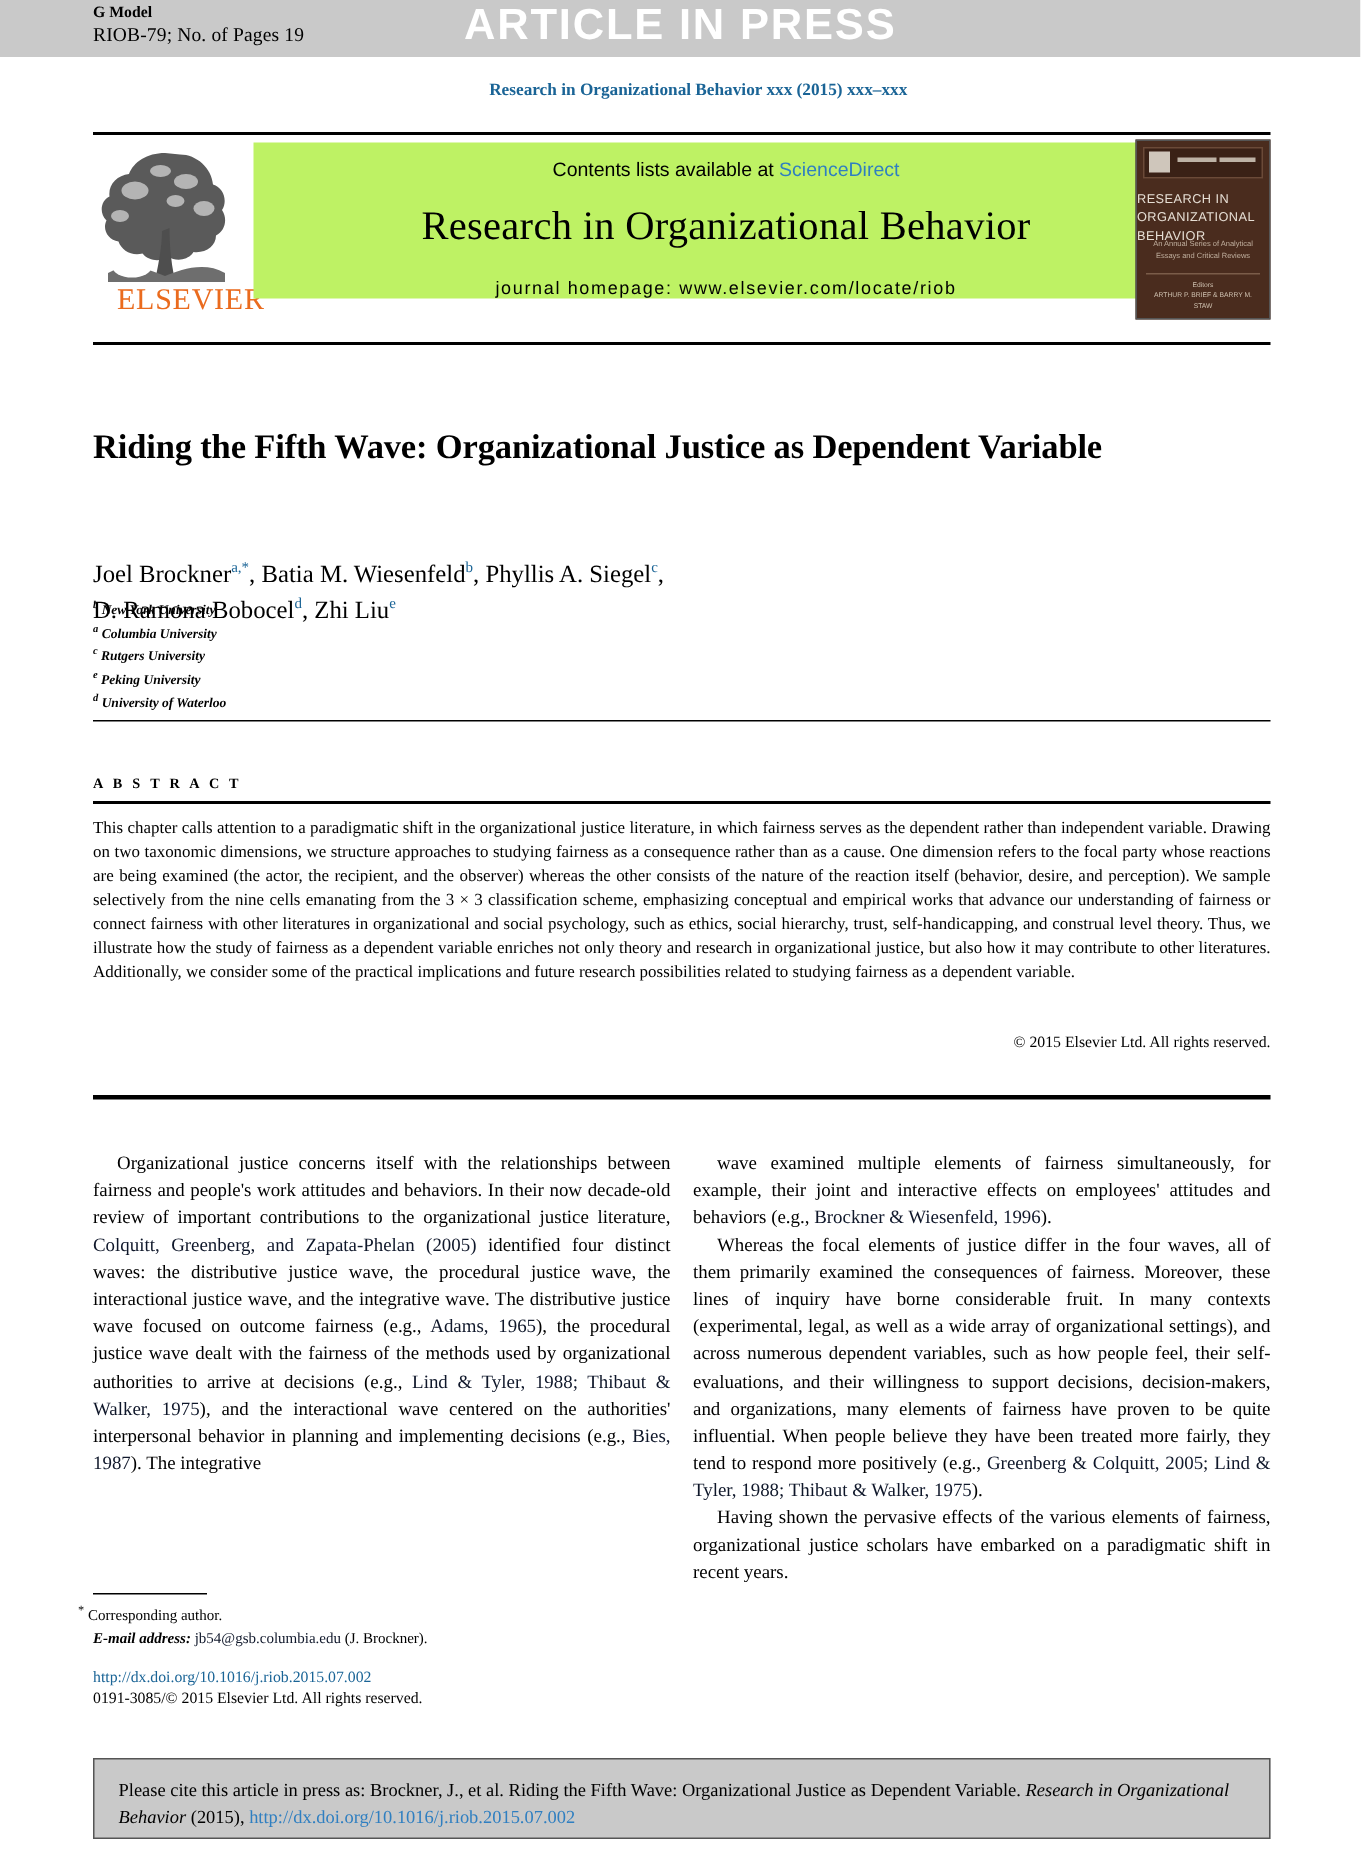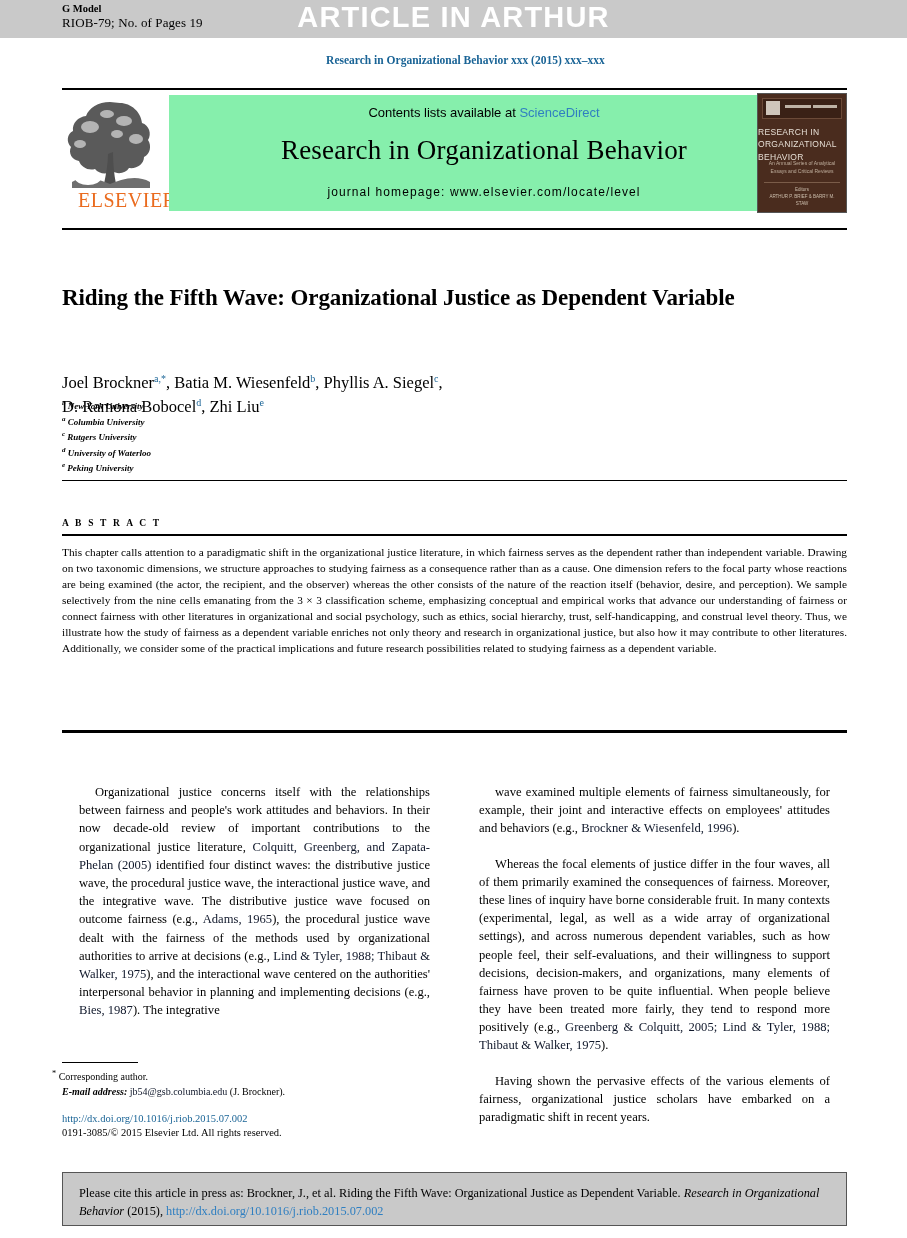--- a/index.html
+++ b/index.html
@@ -97,22 +97,22 @@
     text-align: center;
     font-family: "Liberation Serif", serif;
     font-size: 20px;
     letter-spacing: .5px;
     color: #ea6b1e;
   }
   .mast-center {
     position: absolute;
     left: 107px; top: 7px;
     width: 630px;
-    height: 116px;
-    background: #86efac;
+    height: 104px;
+    background: #bef264;
   }
   .contents-line {
     position: absolute;
     left: 0; top: 10px;
     width: 630px;
     text-align: center;
     font-size: 13px;
     font-family: "Liberation Sans", sans-serif;
   }
   .contents-line .sd { color: #2f7fc1; }
@@ -267,21 +267,21 @@
     position: absolute;
     top: 766px;
     width: 385px;
     font-family: "Liberation Serif", serif;
     font-size: 12.6px;
     line-height: 1.445;
     text-align: justify;
   }
   .col.left  { left: 62px; }
   .col.right { left: 462px; }
-  .col p { margin: 17px; text-indent: 16px; }
+  .col p { margin: 0; text-indent: 16px; }
   .ref { color: #0f172a; }
 
   
   .foot-rule {
     position: absolute;
     left: 62px; top: 1062px;
     width: 76px;
     height: 1px;
     background: #000;
   }
@@ -333,21 +333,21 @@
 </head>
 <body>
 
 <div class="page">
 
   <div class="top-banner"></div>
   <div class="gmodel">
     <div>G Model</div>
     <div class="line2">RIOB-79; No. of Pages 19</div>
   </div>
-  <div class="aip">ARTICLE IN ARTHUR</div>
+  <div class="aip">ARTICLE IN PRESS</div>
 
   <div class="runhead">Research in Organizational Behavior xxx (2015) xxx–xxx</div>
 
   <div class="masthead">
     <div class="rule-top"></div>
 
     <div class="elsevier-block">
       <svg class="tree-svg" width="98" height="96" viewBox="0 0 98 96">
         <g fill="#5a5a5a">
           <path d="M48 8 C36 8 27 14 24 22 C16 23 10 29 11 37 C5 40 4 48 9 53 C6 59 10 66 17 67 C19 73 26 77 33 75 C37 80 45 81 50 77 C56 81 64 79 67 74 C75 75 82 70 82 63 C88 60 90 52 86 46 C90 40 87 31 80 29 C79 18 69 9 58 9 Z"></path>
@@ -365,21 +365,21 @@
         <ellipse cx="26" cy="84" rx="13" ry="7" fill="#ffffff"></ellipse>
       </svg>
       <div class="elsevier-word">ELSEVIER</div>
     </div>
 
     <div class="mast-center">
       <div class="contents-line">
         <span>Contents lists available at </span><span class="sd">ScienceDirect</span>
       </div>
       <div class="journal-name">Research in Organizational Behavior</div>
-      <div class="homepage-line">journal homepage: www.elsevier.com/locate/level</div>
+      <div class="homepage-line">journal homepage: www.elsevier.com/locate/riob</div>
     </div>
 
     <div class="cover-thumb">
       <div class="cover-strip">
         <div class="cover-logo"></div>
         <div class="m1"></div>
         <div class="m2"></div>
       </div>
       <div class="cover-title">
         <div>RESEARCH IN</div>
@@ -406,26 +406,27 @@
     <span><span>Batia M. Wiesenfeld</span><sup>b</sup></span>,
     <span><span>Phyllis A. Siegel</span><sup>c</sup></span>,<br>
     <span><span>D. Ramona Bobocel</span><sup>d</sup></span>,
     <span><span>Zhi Liu</span><sup>e</sup></span>
   </div>
 
   <div class="affils">
     <div><sup>b</sup> <span>New York University</span></div>
     <div><sup>a</sup> <span>Columbia University</span></div>
     <div><sup>c</sup> <span>Rutgers University</span></div>
+    <div><sup>e</sup> <span>Peking University</span></div>
     <div><sup>d</sup> <span>University of Waterloo</span></div>
-    <div><sup>e</sup> <span>Peking University</span></div>
   </div>
 
   <div class="abs-head">A B S T R A C T</div>
   <div class="abs-body">This chapter calls attention to a paradigmatic shift in the organizational justice literature, in which fairness serves as the dependent rather than independent variable. Drawing on two taxonomic dimensions, we structure approaches to studying fairness as a consequence rather than as a cause. One dimension refers to the focal party whose reactions are being examined (the actor, the recipient, and the observer) whereas the other consists of the nature of the reaction itself (behavior, desire, and perception). We sample selectively from the nine cells emanating from the 3 × 3 classification scheme, emphasizing conceptual and empirical works that advance our understanding of fairness or connect fairness with other literatures in organizational and social psychology, such as ethics, social hierarchy, trust, self-handicapping, and construal level theory. Thus, we illustrate how the study of fairness as a dependent variable enriches not only theory and research in organizational justice, but also how it may contribute to other literatures. Additionally, we consider some of the practical implications and future research possibilities related to studying fairness as a dependent variable.</div>
+  <div class="abs-copy">© 2015 Elsevier Ltd. All rights reserved.</div>
 
   <div class="col left">
       <p><span>Organizational justice concerns itself with the relationships between fairness and people's work attitudes and behaviors. In their now decade-old review of important contributions to the organizational justice literature, </span><span class="ref">Colquitt, Greenberg, and Zapata-Phelan (2005)</span><span> identified four distinct waves: the distributive justice wave, the procedural justice wave, the interactional justice wave, and the integrative wave. The distributive justice wave focused on outcome fairness (e.g., </span><span class="ref">Adams, 1965</span><span>), the procedural justice wave dealt with the fairness of the methods used by organizational authorities to arrive at decisions (e.g., </span><span class="ref">Lind &amp; Tyler, 1988; Thibaut &amp; Walker, 1975</span><span>), and the interactional wave centered on the authorities' interpersonal behavior in planning and implementing decisions (e.g., </span><span class="ref">Bies, 1987</span><span>). The integrative</span></p>
     </div>
   <div class="col right">
       <p><span>wave examined multiple elements of fairness simultaneously, for example, their joint and interactive effects on employees' attitudes and behaviors (e.g., </span><span class="ref">Brockner &amp; Wiesenfeld, 1996</span><span>).</span></p>
       <p><span>Whereas the focal elements of justice differ in the four waves, all of them primarily examined the consequences of fairness. Moreover, these lines of inquiry have borne considerable fruit. In many contexts (experimental, legal, as well as a wide array of organizational settings), and across numerous dependent variables, such as how people feel, their self-evaluations, and their willingness to support decisions, decision-makers, and organizations, many elements of fairness have proven to be quite influential. When people believe they have been treated more fairly, they tend to respond more positively (e.g., </span><span class="ref">Greenberg &amp; Colquitt, 2005; Lind &amp; Tyler, 1988; Thibaut &amp; Walker, 1975</span><span>).</span></p>
       <p><span>Having shown the pervasive effects of the various elements of fairness, organizational justice scholars have embarked on a paradigmatic shift in recent years.</span></p>
     </div>
 

